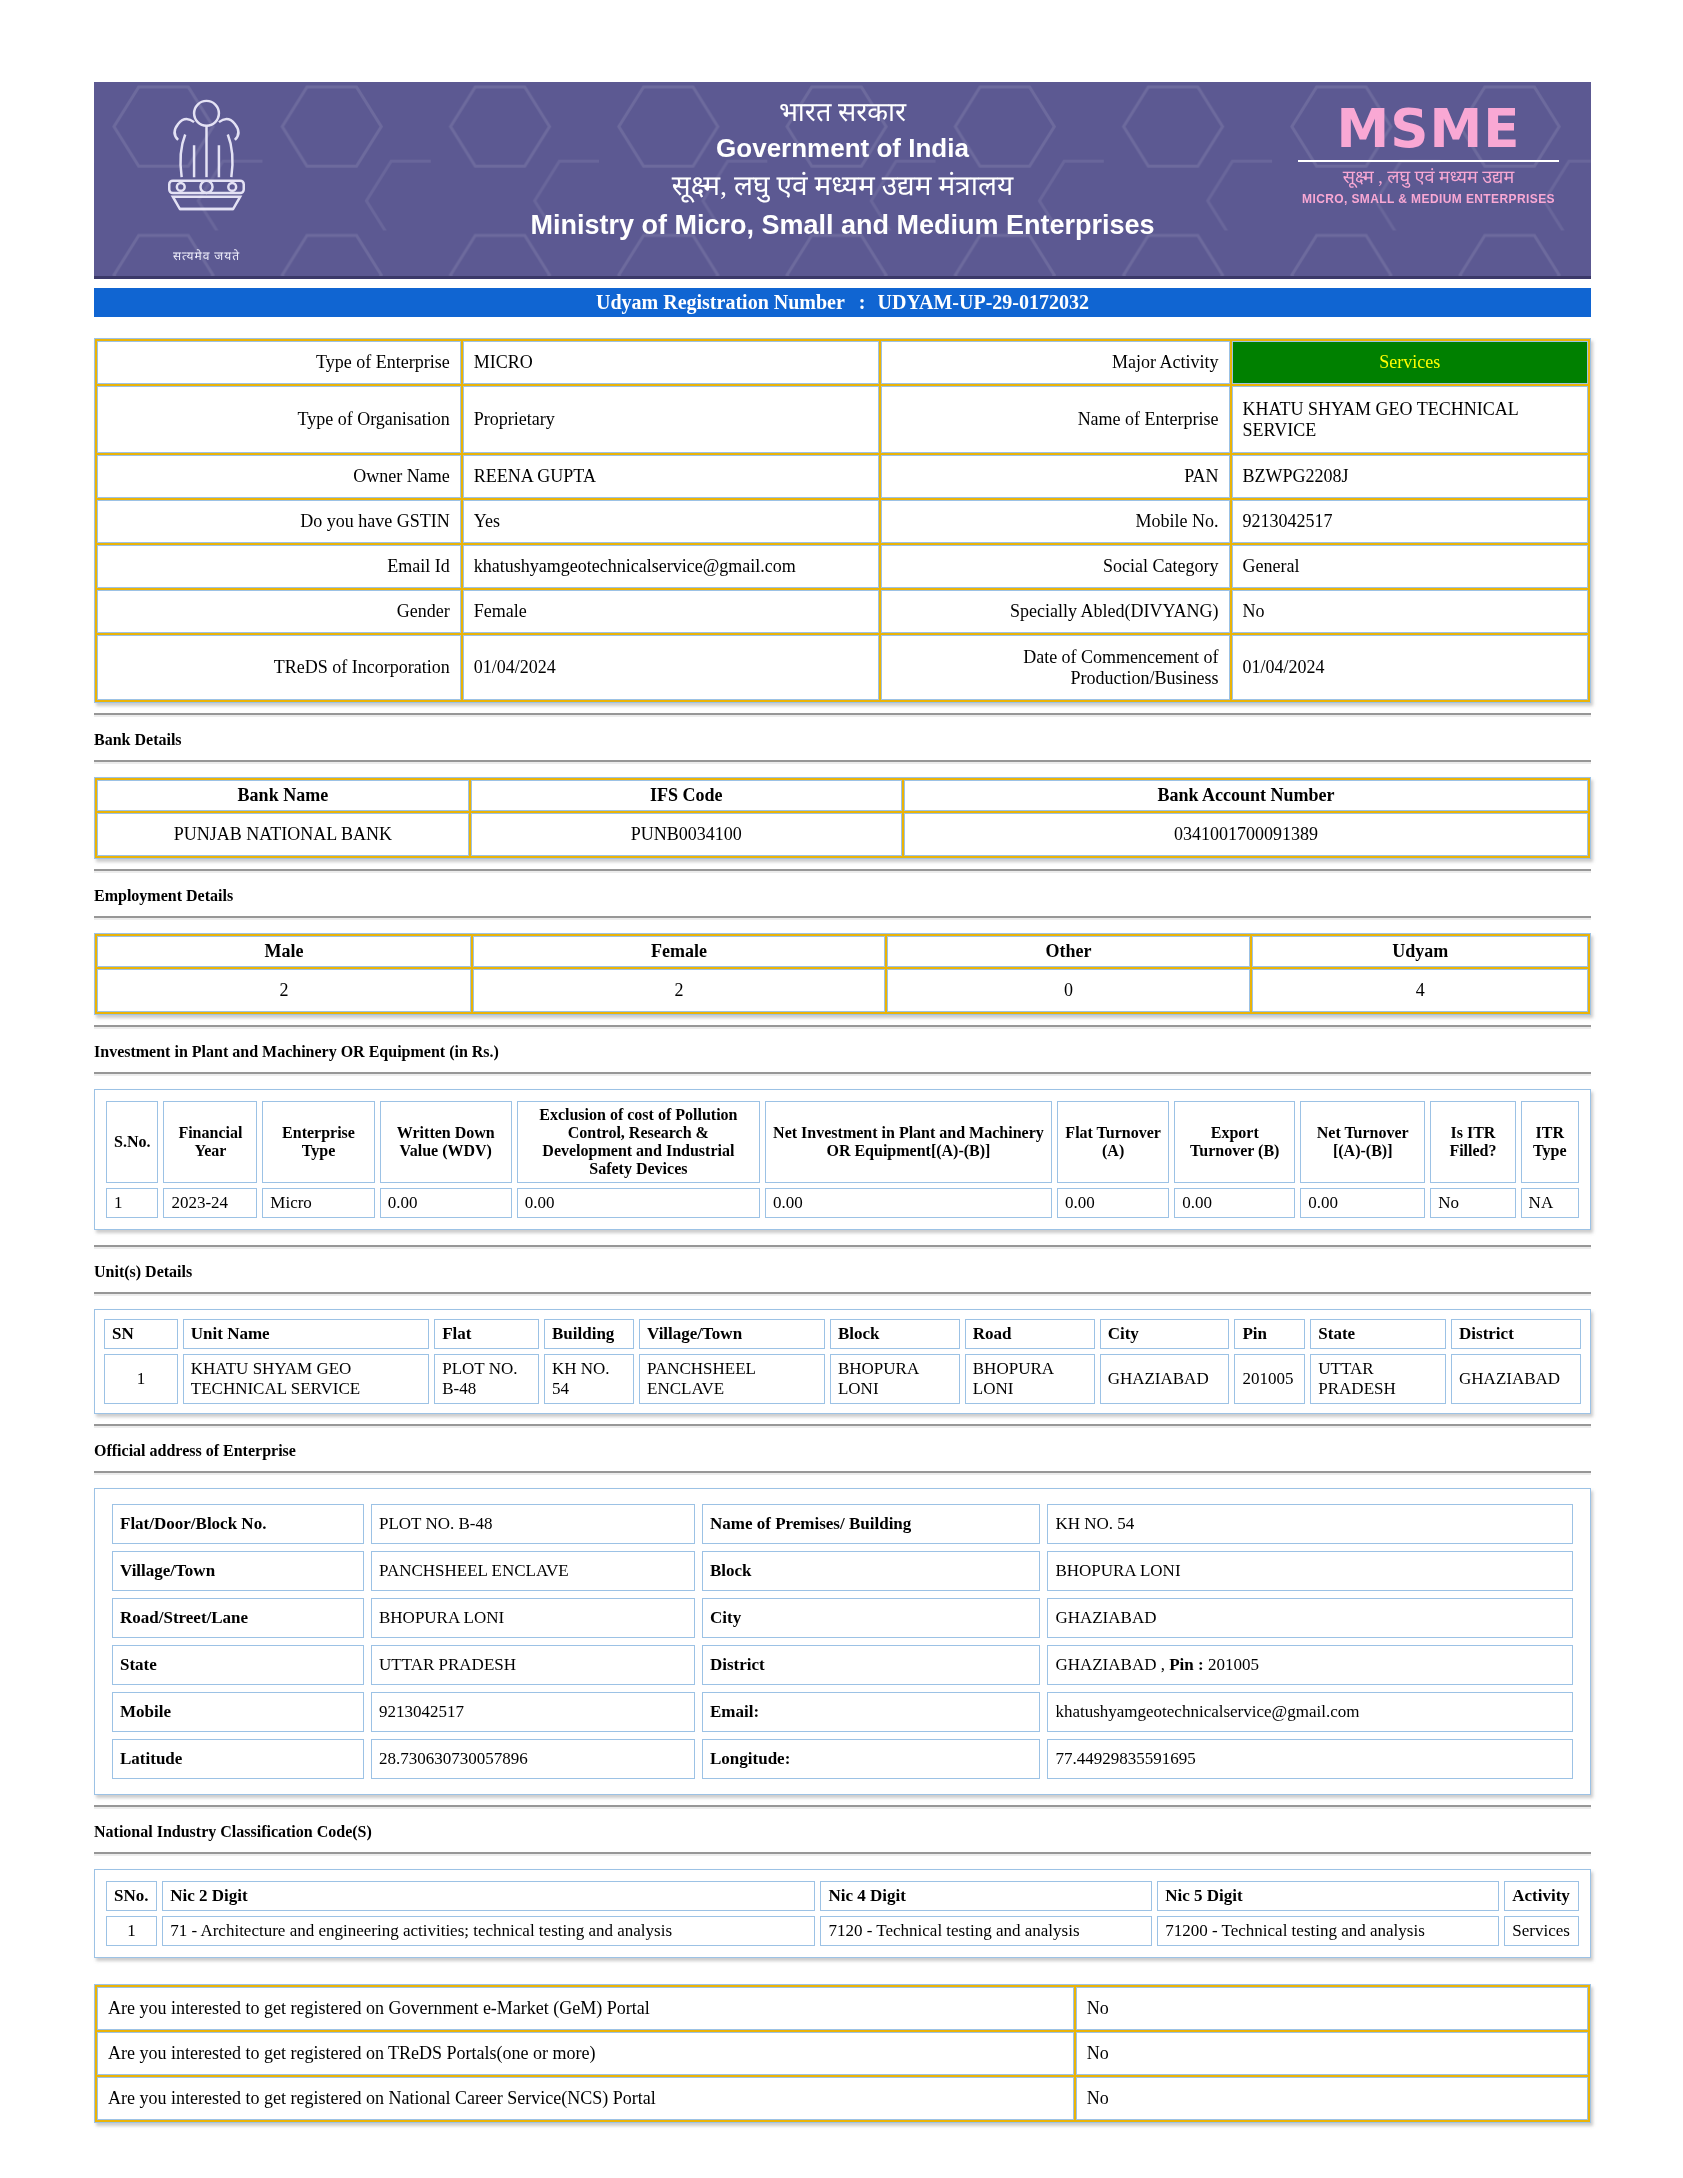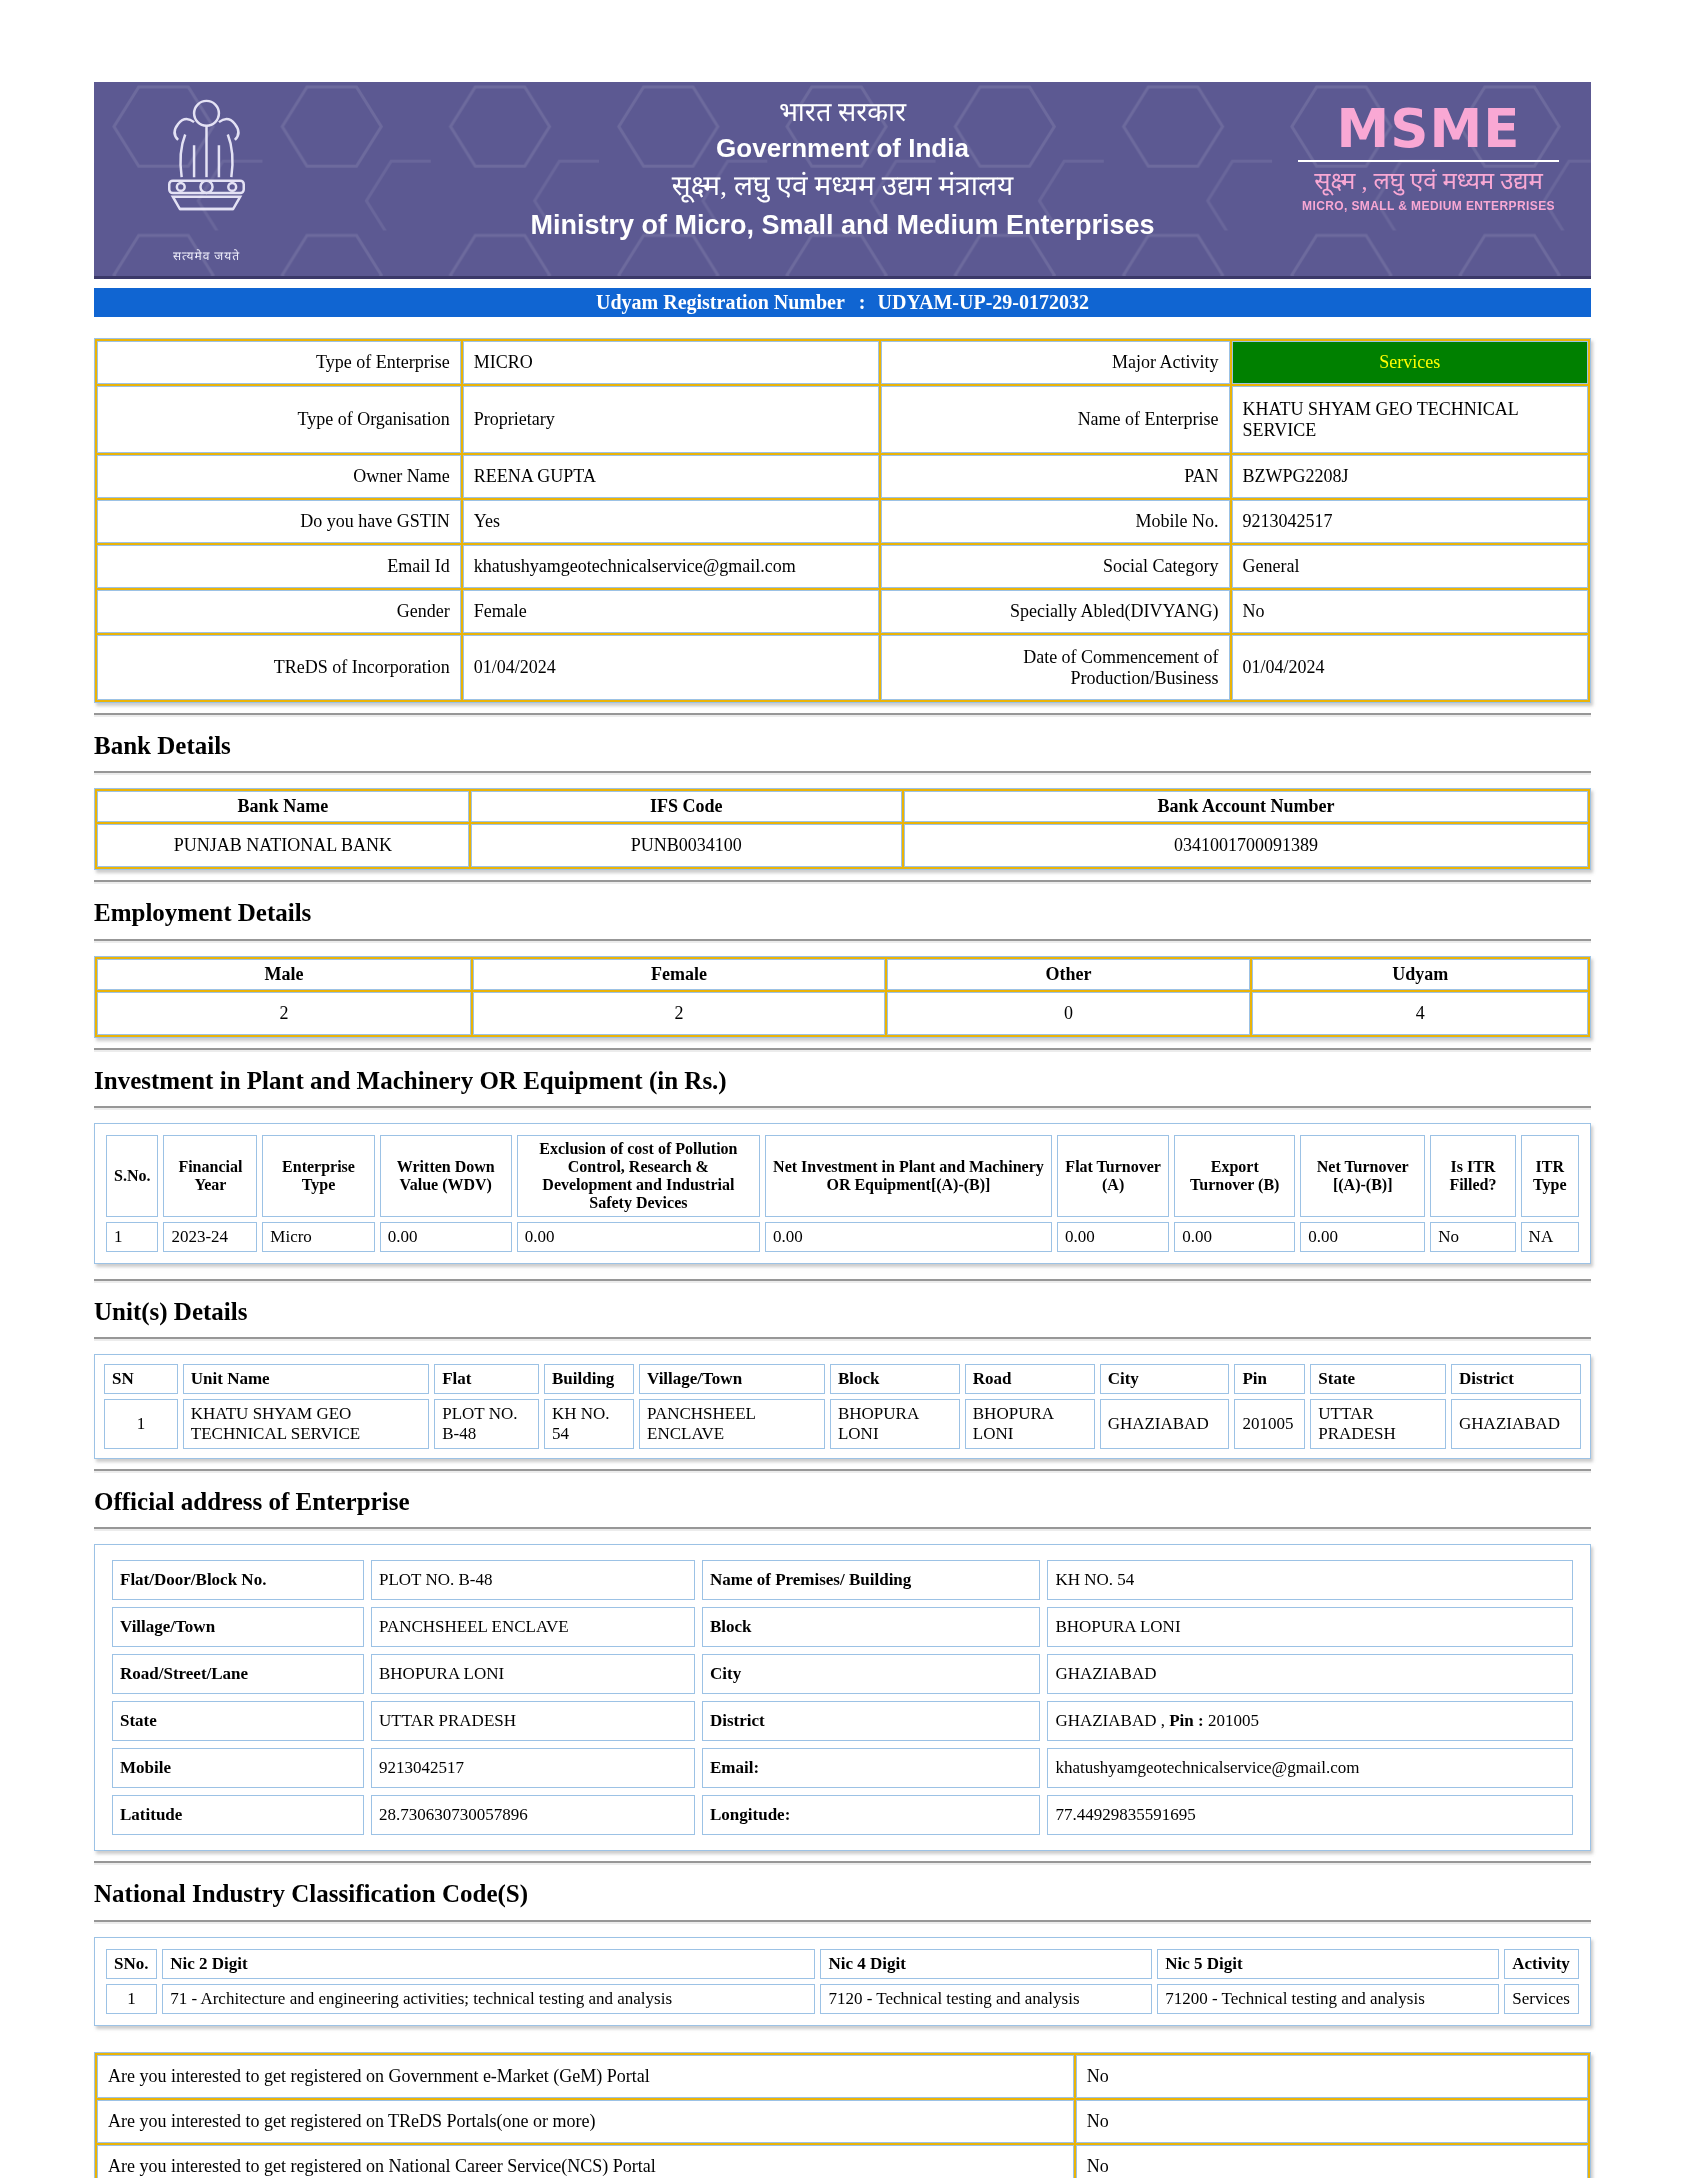--- a/index.html
+++ b/index.html
@@ -12,30 +12,30 @@
   .emblem-wrap{position:absolute;left:38px;top:10px;width:149px;text-align:center;color:#efeefb;}
   .emblem-motto{font-size:12px;margin-top:2px;letter-spacing:1px;}
   .banner-center{position:absolute;left:0;right:0;top:14px;text-align:center;color:#ffffff;}
   .bc-hi1{font-size:27px;line-height:1.25;}
   .bc-en1{font-family:"Liberation Sans",sans-serif;font-weight:bold;font-size:26px;line-height:1.45;}
   .bc-hi2{font-size:28px;line-height:1.35;}
   .bc-en2{font-family:"Liberation Sans",sans-serif;font-weight:bold;font-size:27px;line-height:1.5;}
   .msme-wrap{position:absolute;right:14px;top:22px;width:297px;text-align:center;color:#f9a8d4;}
   .msme-word{font-family:"DejaVu Sans",sans-serif;font-weight:bold;font-size:53px;line-height:0.95;letter-spacing:1px;}
   .msme-rule{height:2px;background:#ffffff;margin:6px 18px 5px 18px;}
-  .msme-hi{font-size:24px;line-height:1.2;}
+  .msme-hi{font-size:18px;line-height:1.2;}
   .msme-en{font-family:"Liberation Sans",sans-serif;font-weight:bold;font-size:12px;letter-spacing:0.4px;margin-top:3px;}
 
   
   .regbar{margin-top:9px;height:29px;background:#1065d2;color:#fff;display:flex;align-items:center;justify-content:center;font-weight:bold;font-size:20px;}
   .regbar .colon{margin:0 12px 0 14px;}
 
   
   .sep{height:4px;background:linear-gradient(#979797 0 45%,#ececec 45% 100%);margin-top:10px;}
-  .h-section{font-weight:bold;font-size:25px;margin:13px 0 0 0;line-height:1.25;}
+  .h-section{font-weight:bold;font-size:16px;margin:13px 0 0 0;line-height:1.25;}
 
   
   table{border-collapse:separate;width:100%;}
   .tbl{border:1px solid #9cc2e5;border-spacing:2px;background:#eab308;box-shadow:2px 3px 3px rgba(110,110,110,.35);}
   .tbl td,.tbl th{border:1px solid #9cc2e5;font-size:18px;font-weight:normal;padding:4px 10px;vertical-align:middle;background:#fff;}
   .lbl{font-weight:bold;text-align:right;}
   .val{text-align:left;}
   .green{background:#008000 !important;color:#ffff00;text-align:center;}
   .cen{text-align:center;}
   .bold{font-weight:bold;}

